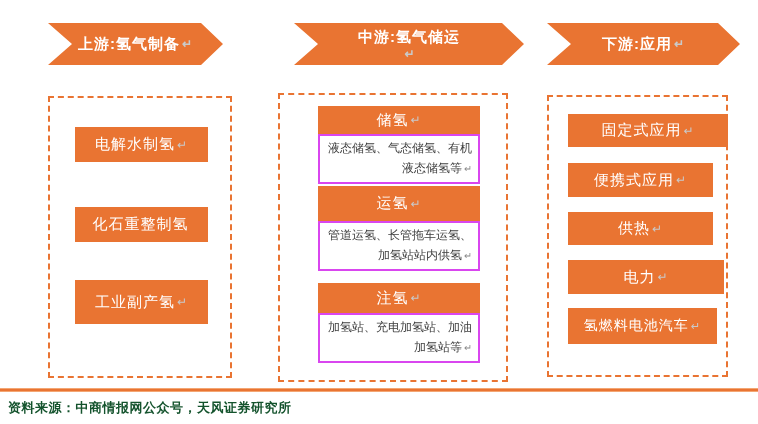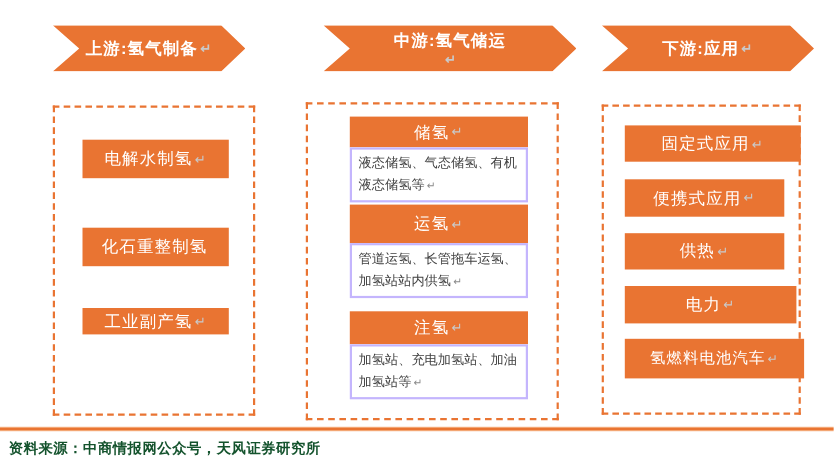--- a/index.html
+++ b/index.html
@@ -22,22 +22,22 @@
     display:flex; align-items:center; justify-content:center; letter-spacing:1px;
     box-sizing:border-box;
   }
   
   .group { position:absolute; left:318px; width:162px; box-sizing:border-box;border-radius:23px; }
   .ghead {
     background:#E97432; color:#ffffff; font-size:15px; letter-spacing:1px;
     display:flex; align-items:center; justify-content:center;
   }
   .gbody {
-    border:2px solid #c4b5fd; background:#ffffff; color:#404040;
-    font-size:12px; line-height:1.65; padding:3px 6px; text-align:left;
+    border:2px solid #d946ef; background:#ffffff; color:#404040;
+    font-size:12px; line-height:1.65; padding:3px 6px; text-align:right;
   }
   
   .mark { color:#C9C9C9; font-size:0.8em; margin-left:2px; }
   .gbody .mark { color:#8a8a8a; }
   
   .rule {
     position:absolute; left:0; top:388px; width:758px; height:4px;
     background:linear-gradient(to bottom,
       #F3A673 0, #F3A673 1px,
       #E97432 1px, #E97432 3px,
@@ -71,21 +71,21 @@
   <div class="dashed" style="left:547px; top:95px; width:181px; height:282px;"></div>
 
   <div class="obox" style="left:75px; top:127px; width:133px; height:35px;">
     <span>电解水制氢</span>
     <span class="mark">↵</span>
   </div>
   <div class="obox" style="left:75px; top:207px; width:133px; height:35px;">
     <span>化石重整制氢</span>
     <span class="mark"></span>
   </div>
-  <div class="obox" style="left:75px; top:280px; width:133px; height:24px;">
+  <div class="obox" style="left:75px; top:280px; width:133px; height:44px;">
     <span>工业副产氢</span>
     <span class="mark">↵</span>
   </div>
 
   <div class="group" style="top:106px;">
     <div class="ghead" style="height:28px;">
       <span>储氢</span>
       <span class="mark">↵</span>
     </div>
     <div class="gbody">
@@ -122,21 +122,21 @@
     <span class="mark">↵</span>
   </div>
   <div class="obox" style="left:568px; top:212px; width:145px; height:33px;">
     <span>供热</span>
     <span class="mark">↵</span>
   </div>
   <div class="obox" style="left:568px; top:260px; width:156px; height:34px;">
     <span>电力</span>
     <span class="mark">↵</span>
   </div>
-  <div class="obox" style="left:568px; top:308px; width:163px; height:36px; font-size:14px;">
+  <div class="obox" style="left:568px; top:308px; width:149px; height:36px; font-size:14px;">
     <span>氢燃料电池汽车</span>
     <span class="mark">↵</span>
   </div>
 
   <div class="rule"></div>
   <div class="source">资料来源：中商情报网公众号，天风证券研究所</div>
 
 </div>
 
 </body></html>

